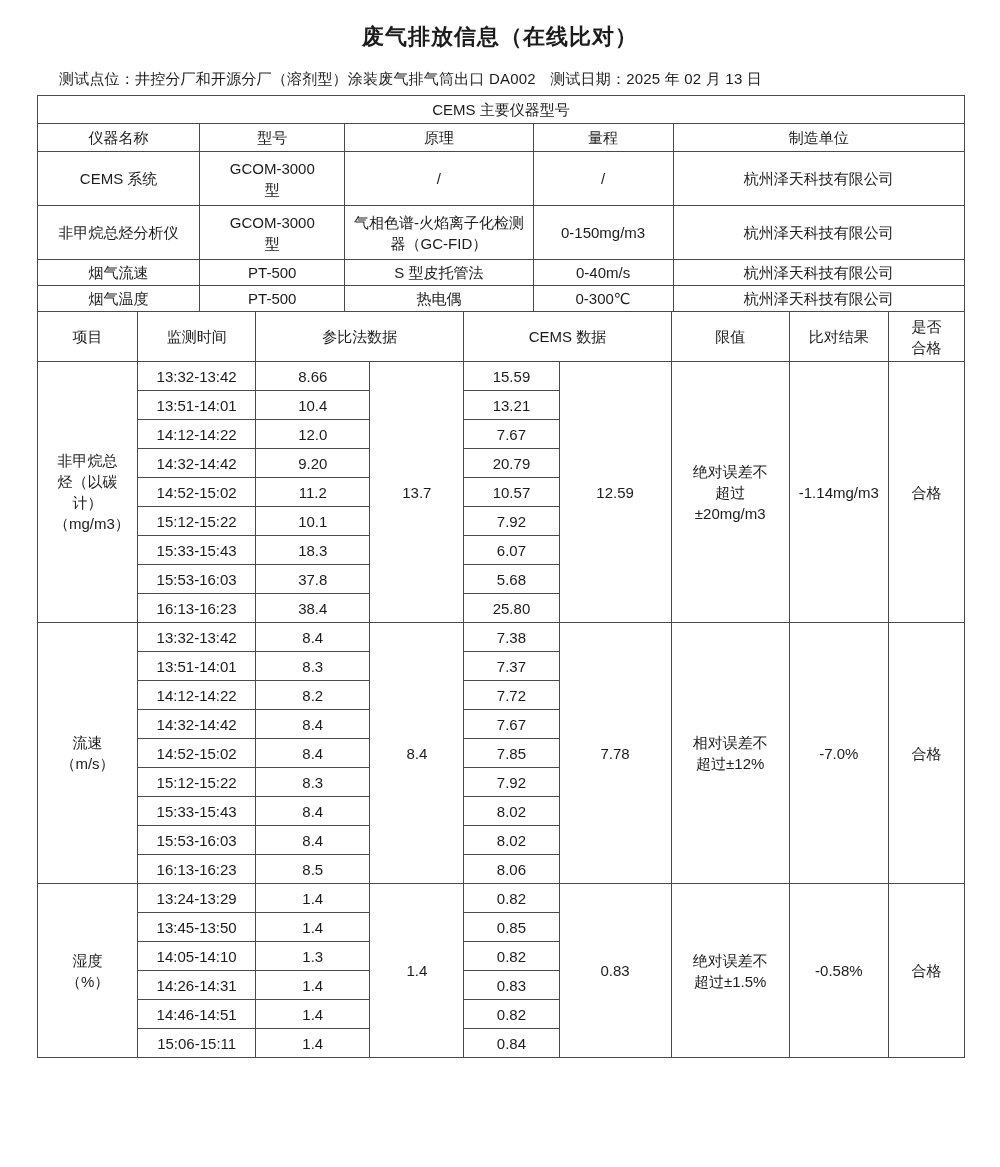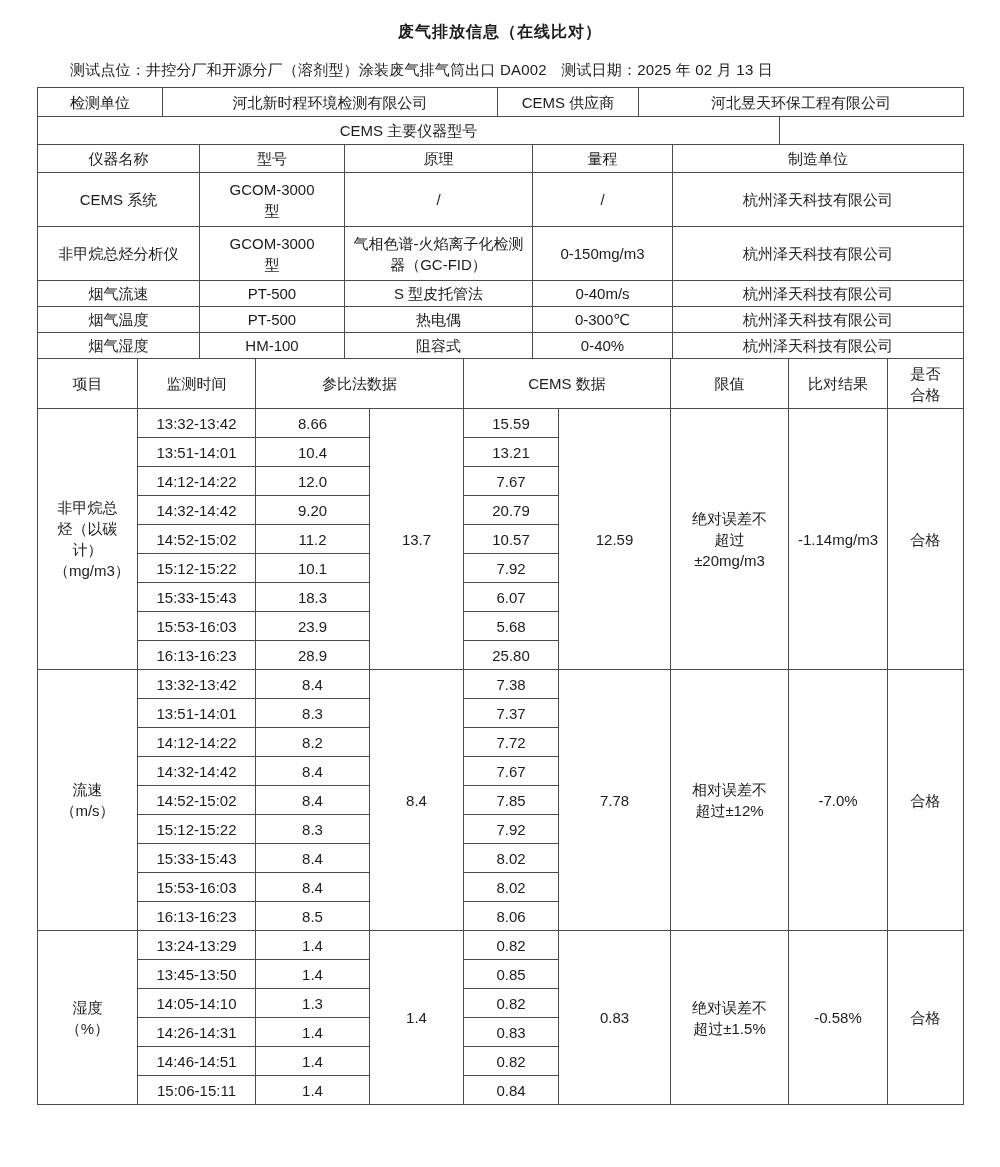--- a/index.html
+++ b/index.html
@@ -6,36 +6,36 @@
   html, body { background: #ffffff; }
   body {
     width: 1000px; height: 1167px;
     font-family: "Liberation Sans", "DejaVu Sans", sans-serif;
     color: #1c1c1c;
     overflow: hidden;
   }
   .page { width: 1000px; padding: 16px 37px 0 37px; }
   .doc-title {
     text-align: center;
-    font-size: 16px;
+    font-size: 22px;
     font-weight: 700;
     letter-spacing: 1px;
     margin-top: 6px;
     margin-bottom: 18px;
   }
   .subtitle-line {
     font-size: 15px;
-    margin: 0 0 8px 33px;
+    margin: 0 0 8px 22px;
     letter-spacing: 0.2px;
   }
   .subtitle-line span { margin-right: 10px; }
   table {
     border-collapse: collapse;
     table-layout: fixed;
-    width: 743px;
+    width: 928px;
     margin-top: -1px;
   }
   td, th {
     border: 1px solid #4a4a4a;
     font-size: 15px;
     font-weight: 400;
     text-align: center;
     vertical-align: middle;
     padding: 2px 4px;
     line-height: 1.4;
@@ -72,26 +72,20 @@
   </div>
 
   <table class="info-table" data-name="company-info-table">
     <colgroup>
         <col style="width:125px">
         <col style="width:335px">
         <col style="width:141px">
         <col style="width:325px">
       </colgroup>
     <tbody>
-      <tr class="row-std" data-name="info-row">
-        <td data-name="inspection-agency-label">检测单位</td>
-        <td data-name="inspection-agency-value">河北新时程环境检测有限公司</td>
-        <td data-name="cems-supplier-label">CEMS 供应商</td>
-        <td data-name="cems-supplier-value">河北昱天环保工程有限公司</td>
-      </tr>
     </tbody>
   </table>
 
   <table class="section-title-table" data-name="instrument-section-title-table">
     <tbody>
       <tr data-name="section-title-row">
         <td data-name="instrument-section-title">CEMS 主要仪器型号</td>
       </tr>
     </tbody>
   </table>
@@ -135,27 +129,20 @@
           <td data-name="range-cell">0-40m/s</td>
           <td data-name="manufacturer-cell">杭州泽天科技有限公司</td>
         </tr>
         <tr class="std-row" data-name="instrument-row">
           <td data-name="instrument-name-cell">烟气温度</td>
           <td data-name="model-cell">PT-500</td>
           <td data-name="principle-cell">热电偶</td>
           <td data-name="range-cell">0-300℃</td>
           <td data-name="manufacturer-cell">杭州泽天科技有限公司</td>
         </tr>
-        <tr class="std-row" data-name="instrument-row">
-          <td data-name="instrument-name-cell">烟气湿度</td>
-          <td data-name="model-cell">HM-100</td>
-          <td data-name="principle-cell">阻容式</td>
-          <td data-name="range-cell">0-40%</td>
-          <td data-name="manufacturer-cell">杭州泽天科技有限公司</td>
-        </tr>
       </tbody>
   </table>
 
   <table class="compare-table" data-name="comparison-table">
     <colgroup>
       <col style="width:100px">
         <col style="width:118px">
         <col style="width:114px">
         <col style="width:94px">
       <col style="width:95px">
@@ -212,26 +199,26 @@
           <td data-name="ref-value-cell">10.1</td>
           <td data-name="cems-value-cell">7.92</td>
         </tr>
         <tr data-name="measurement-row">
           <td data-name="time-cell">15:33-15:43</td>
           <td data-name="ref-value-cell">18.3</td>
           <td data-name="cems-value-cell">6.07</td>
         </tr>
         <tr data-name="measurement-row">
           <td data-name="time-cell">15:53-16:03</td>
-          <td data-name="ref-value-cell">23.9</td>
+          <td data-name="ref-value-cell">37.8</td>
           <td data-name="cems-value-cell">5.68</td>
         </tr>
         <tr data-name="measurement-row">
           <td data-name="time-cell">16:13-16:23</td>
-          <td data-name="ref-value-cell">28.9</td>
+          <td data-name="ref-value-cell">38.4</td>
           <td data-name="cems-value-cell">25.80</td>
         </tr>
         <tr data-name="measurement-row">
           <td rowspan="9" data-name="item-cell">流速（m/s）</td>
           <td data-name="time-cell">13:32-13:42</td>
           <td data-name="ref-value-cell">8.4</td>
           <td rowspan="9" data-name="ref-average-cell">8.4</td>
           <td data-name="cems-value-cell">7.38</td>
           <td rowspan="9" data-name="cems-average-cell">7.78</td>
           <td rowspan="9" data-name="limit-cell">相对误差不超过±12%</td>

